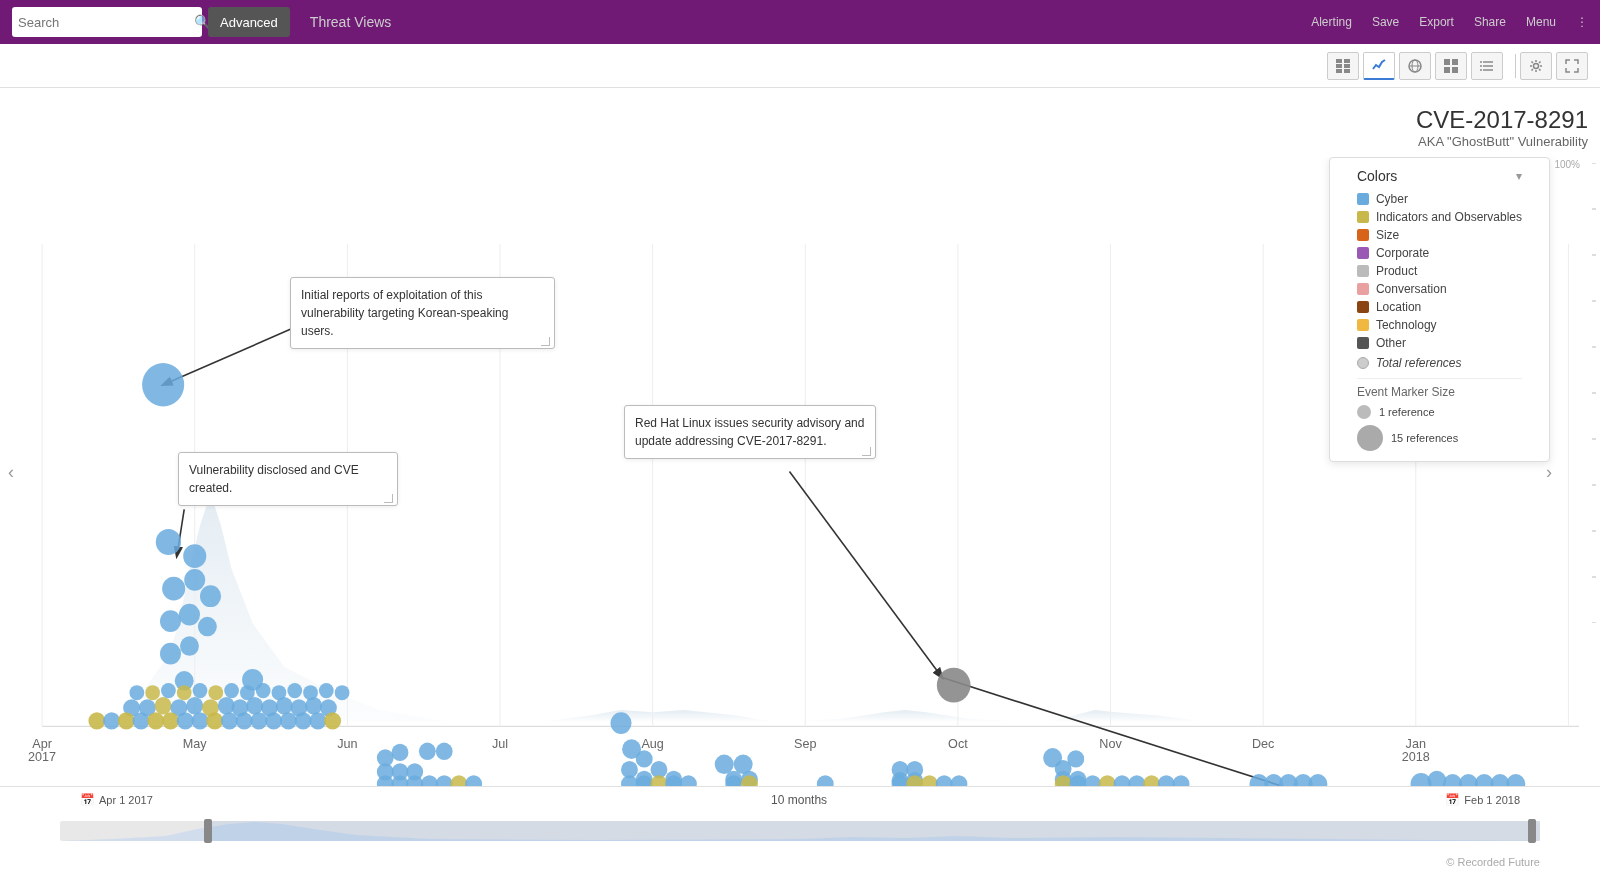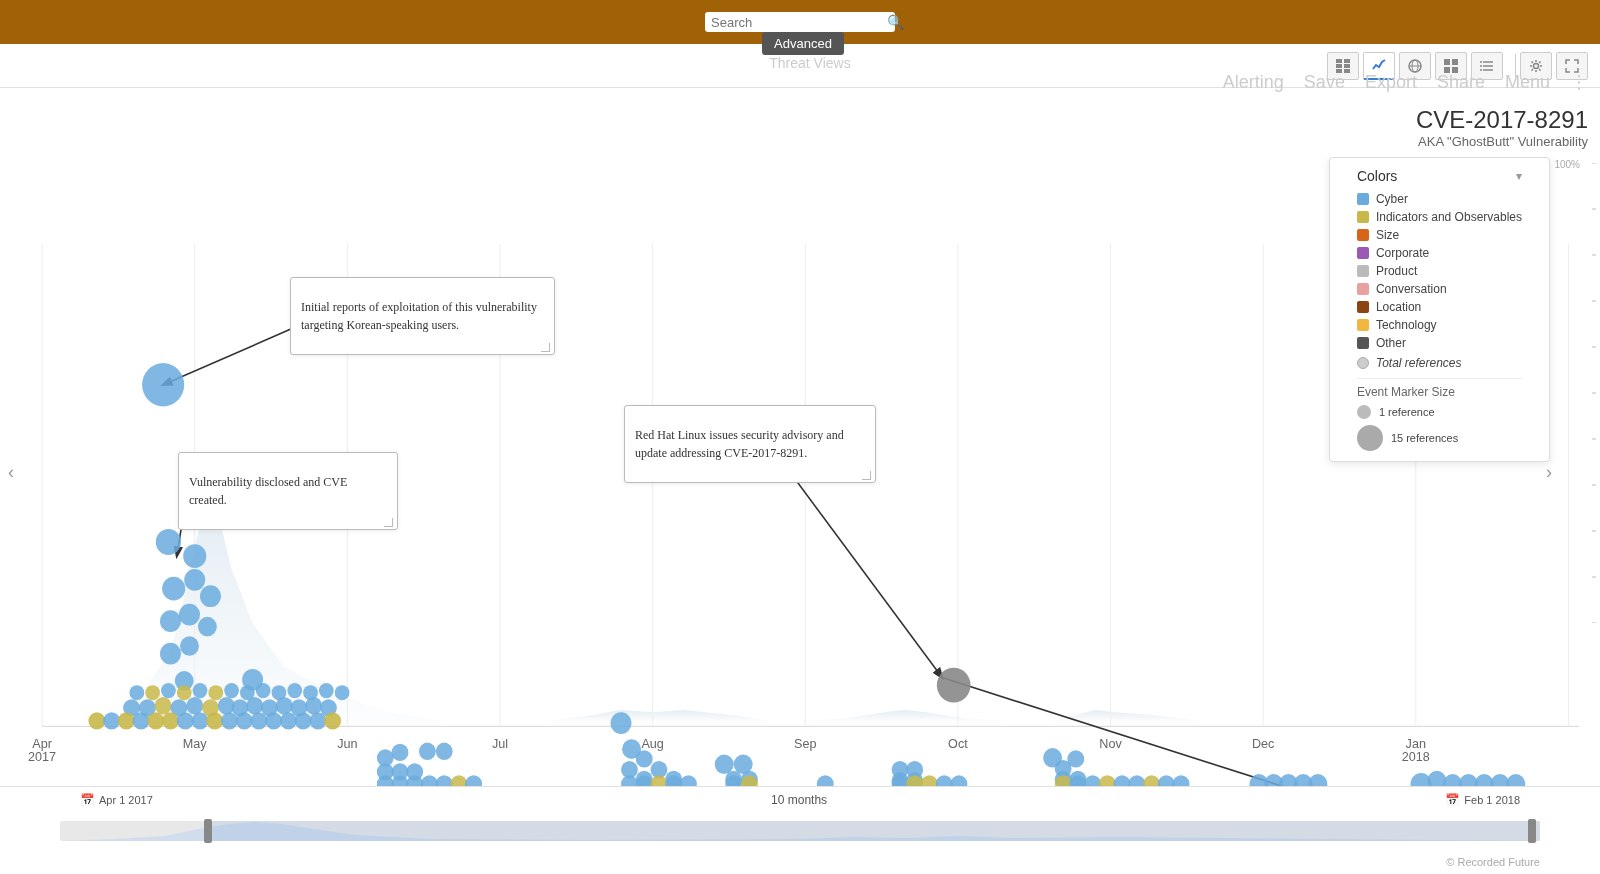--- a/index.html
+++ b/index.html
@@ -1,22 +1,22 @@
 <!DOCTYPE html>
 <html><head>
   <meta charset="utf-8">
   <style>
     * { box-sizing: border-box; margin: 0; padding: 0; }
     body { font-family: -apple-system, BlinkMacSystemFont, 'Segoe UI', Arial, sans-serif; background: #fff; overflow: hidden; width: 1600px; height: 874px; }
 
     
     .top-nav {
       display: flex; align-items: center;
-      background: #a16207; height: 44px; padding: 12px 12px;
-      position: relative; z-index: 100; flex-direction: column;
+      background: #701a75; height: 44px; padding: 12px 12px;
+      position: relative; z-index: 100;
     }
     .search-box {
       display: flex; align-items: center;
       background: #fff; border-radius: 3px;
       padding: 2px 6px; width: 190px; height: 30px;
     }
     .search-box input {
       border: none; outline: none; font-size: 13px; flex: 1; background: transparent;
     }
     .search-icon { color: #999; font-size: 14px; cursor: pointer; }
@@ -25,21 +25,21 @@
       padding: 4px 12px; margin-left: 6px; font-size: 13px; cursor: pointer;
       height: 30px;
     }
     .threat-views {
       color: #ccc; font-size: 14px; margin-left: 20px; cursor: pointer;
     }
     .nav-right {
       margin-left: auto; display: flex; align-items: center; gap: 20px;
     }
     .nav-right span {
-      color: #ccc; font-size: 18px; cursor: pointer;
+      color: #ccc; font-size: 12px; cursor: pointer;
     }
     .menu-dots { font-size: 18px; color: #ccc; cursor: pointer; }
 
     
     .toolbar {
       display: flex; justify-content: flex-end; align-items: center;
       padding: 6px 12px; border-bottom: 1px solid #e0e0e0;
       background: #fff; height: 44px;
     }
     .toolbar-left { display: flex; gap: 4px; margin-right: 8px; }
@@ -111,24 +111,23 @@
     }
     .size-circle-lg {
       width: 26px; height: 26px; border-radius: 50%;
       background: #aaa; flex-shrink: 0;
     }
 
     
     .annotation-box {
       position: absolute;
       background: #fff; border: 1px solid #bbb;
-      border-radius: 3px; padding: 20px 10px;
+      border-radius: 3px; padding: 8px 10px;
       font-size: 12px; color: #333; line-height: 1.5;
       box-shadow: 0 1px 4px rgba(0,0,0,0.08);
-      font-family: Liberation Serif, serif;
     }
     .annotation-box::after {
       content: ''; position: absolute; bottom: 2px; right: 4px;
       width: 8px; height: 8px; border-right: 1px solid #bbb; border-bottom: 1px solid #bbb;
     }
 
     
     .chart-svg {
       position: absolute; top: 0; left: 0; width: 100%; height: 100%;
     }

